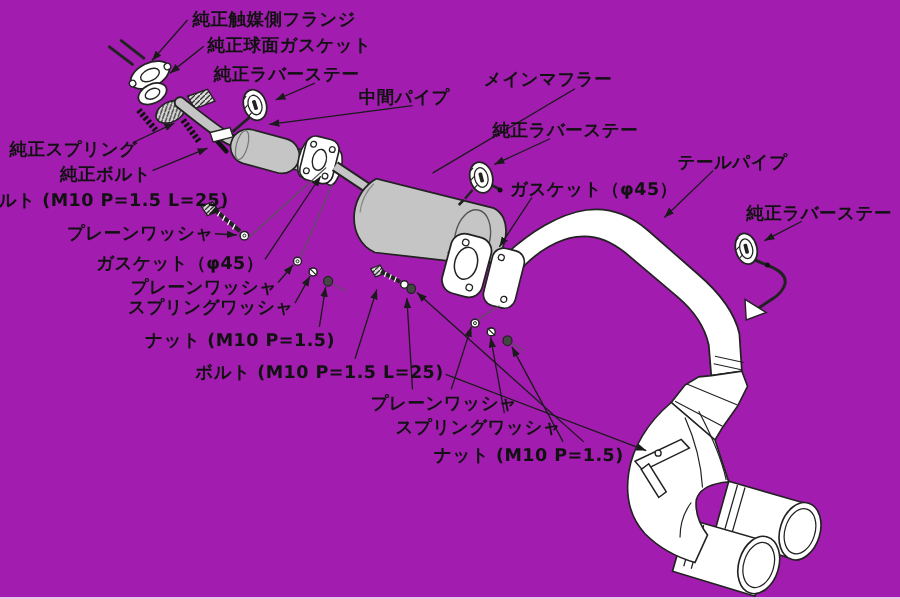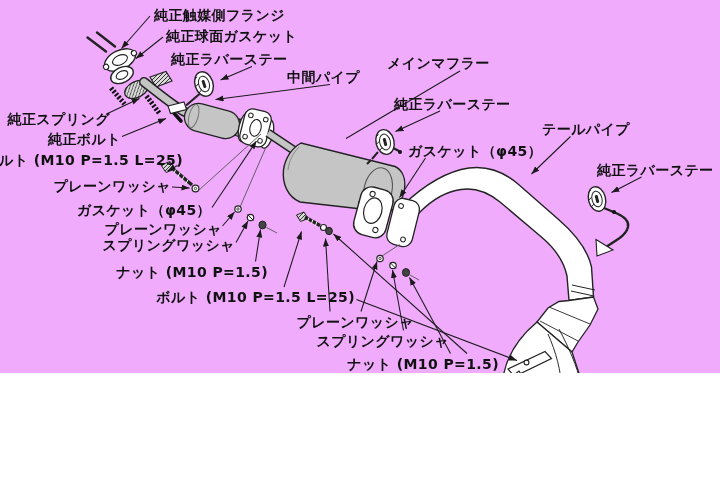--- a/index.html
+++ b/index.html
@@ -1,16 +1,16 @@
 <!DOCTYPE html>
 <html><head>
 <meta charset="utf-8">
 <style>
   html,body{margin:0;padding:0;background:#ffffff;}
-  .stage{position:relative;width:720px;height:373px;background:#f0abfc;overflow:hidden;
+  .stage{position:relative;width:720px;height:478px;background:#a21caf;overflow:hidden;
          font-family:"DejaVu Sans","Liberation Sans",sans-serif;}
   svg{display:block;}
   text{fill:#111;font-size:14px;font-weight:600;letter-spacing:.4px;
        font-family:"DejaVu Sans","Liberation Sans",sans-serif;}
   .ld{stroke:#1a1a1a;stroke-width:1.05;fill:none;}
   .thin{stroke:#555;stroke-width:.9;fill:none;}
   .part{stroke:#222;fill:#fff;}
 </style>
 </head>
 <body>

